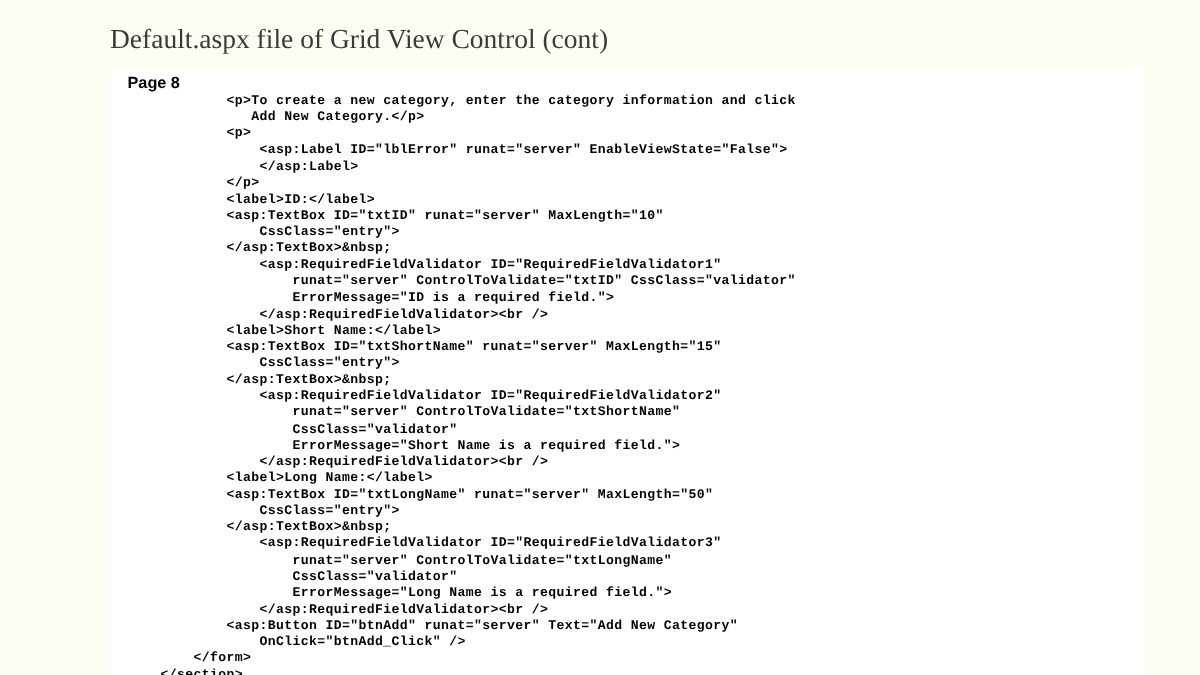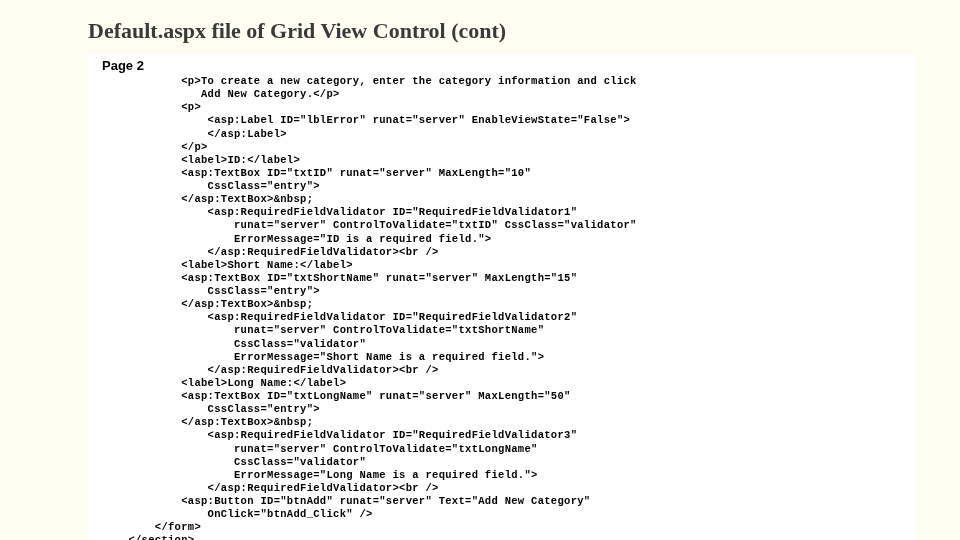--- a/index.html
+++ b/index.html
@@ -15,21 +15,21 @@
     position: relative;
     width: 960px;
     height: 540px;
     box-sizing: border-box;
     padding: 18px 40px 0 88px;
   }
   .slide-title {
     font-size: 22px;
     color: #3a3a3a;
     margin: 0 0 10px 0;
-    font-weight: bold;
+    font-weight: normal;
   }
   .panel {
     background: #fff;
     width: 828px;
     box-sizing: border-box;
     padding: 4px 8px 6px 8px;
     font-family: Arial, Helvetica, sans-serif;
   }
   .panel-header {
     display: flex;
@@ -56,21 +56,21 @@
   }
 </style>
 </head>
 <body>
 
 <div class="slide">
   <h1 class="slide-title">Default.aspx file of Grid View Control (cont)</h1>
 
   <div class="panel">
     <div class="panel-header">
-      <span class="page-label">Page 2</span>
+      <span class="page-label">Page 8</span>
     </div>
     <div class="code" id="code-block">            &lt;p&gt;To create a new category, enter the category information and click
                Add New Category.&lt;/p&gt;
             &lt;p&gt;
                 &lt;asp:Label ID="lblError" runat="server" EnableViewState="False"&gt;
                 &lt;/asp:Label&gt;
             &lt;/p&gt;
             &lt;label&gt;ID:&lt;/label&gt;
             &lt;asp:TextBox ID="txtID" runat="server" MaxLength="10"
                 CssClass="entry"&gt;

